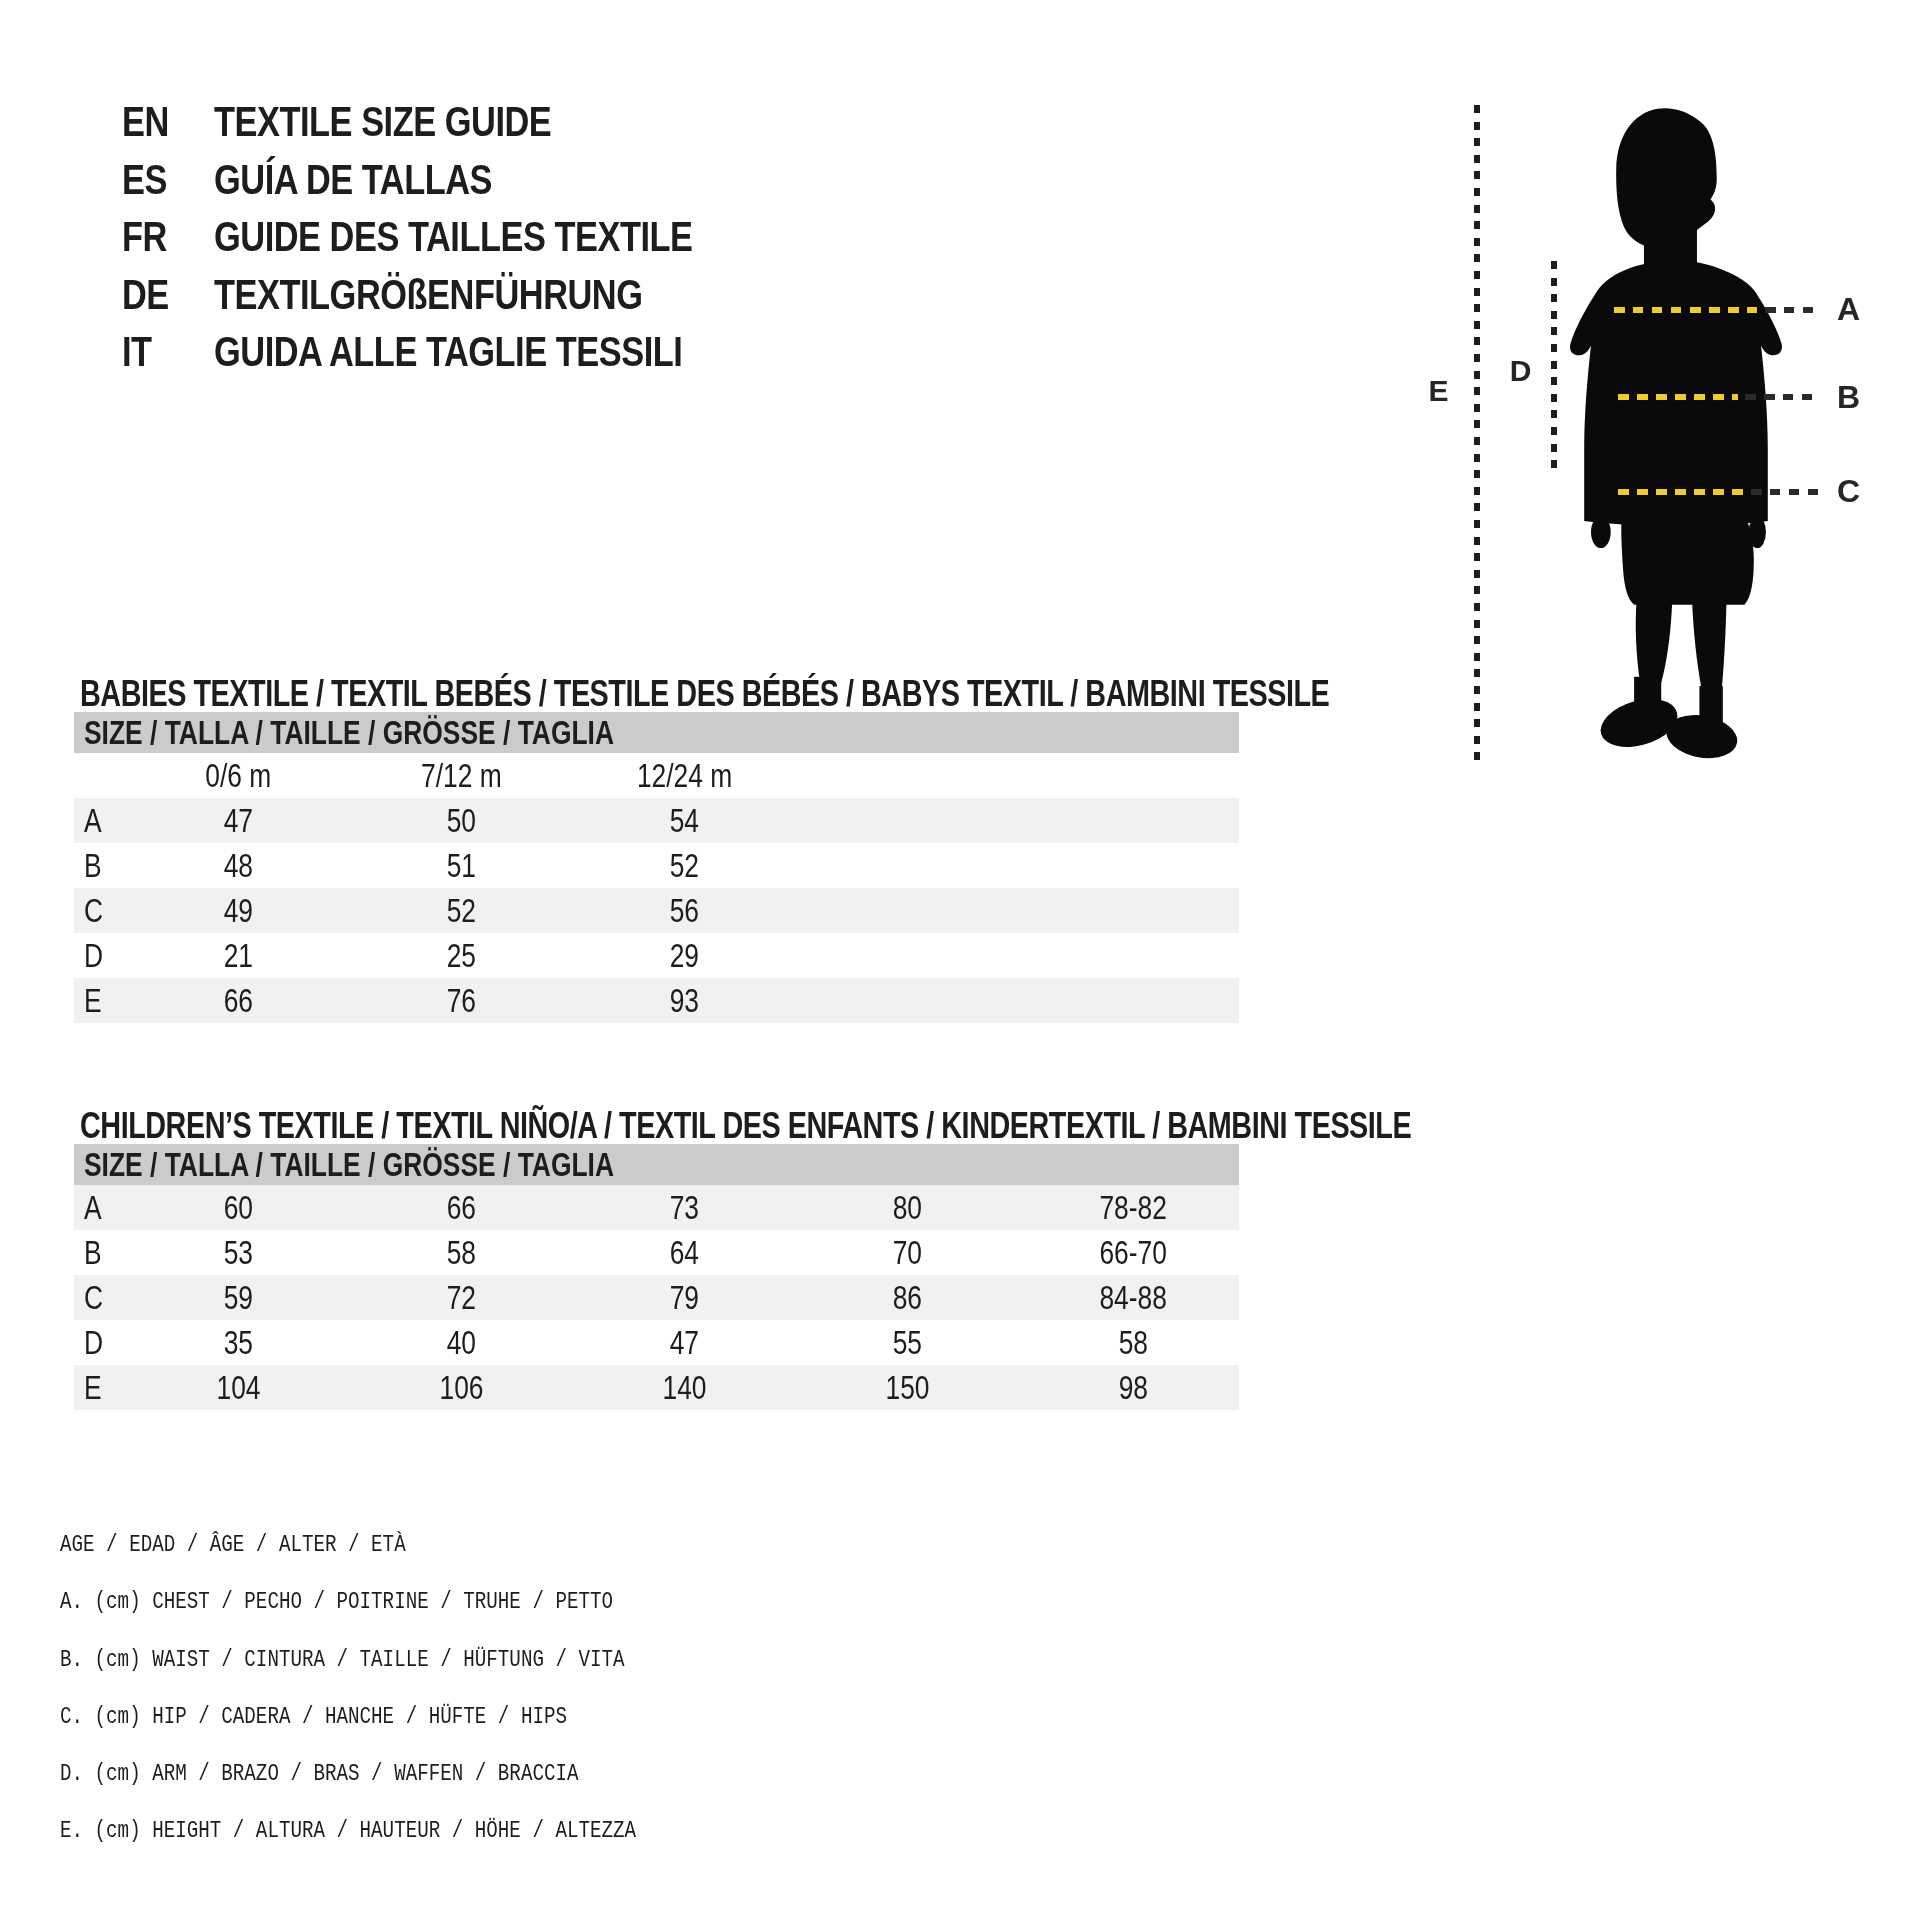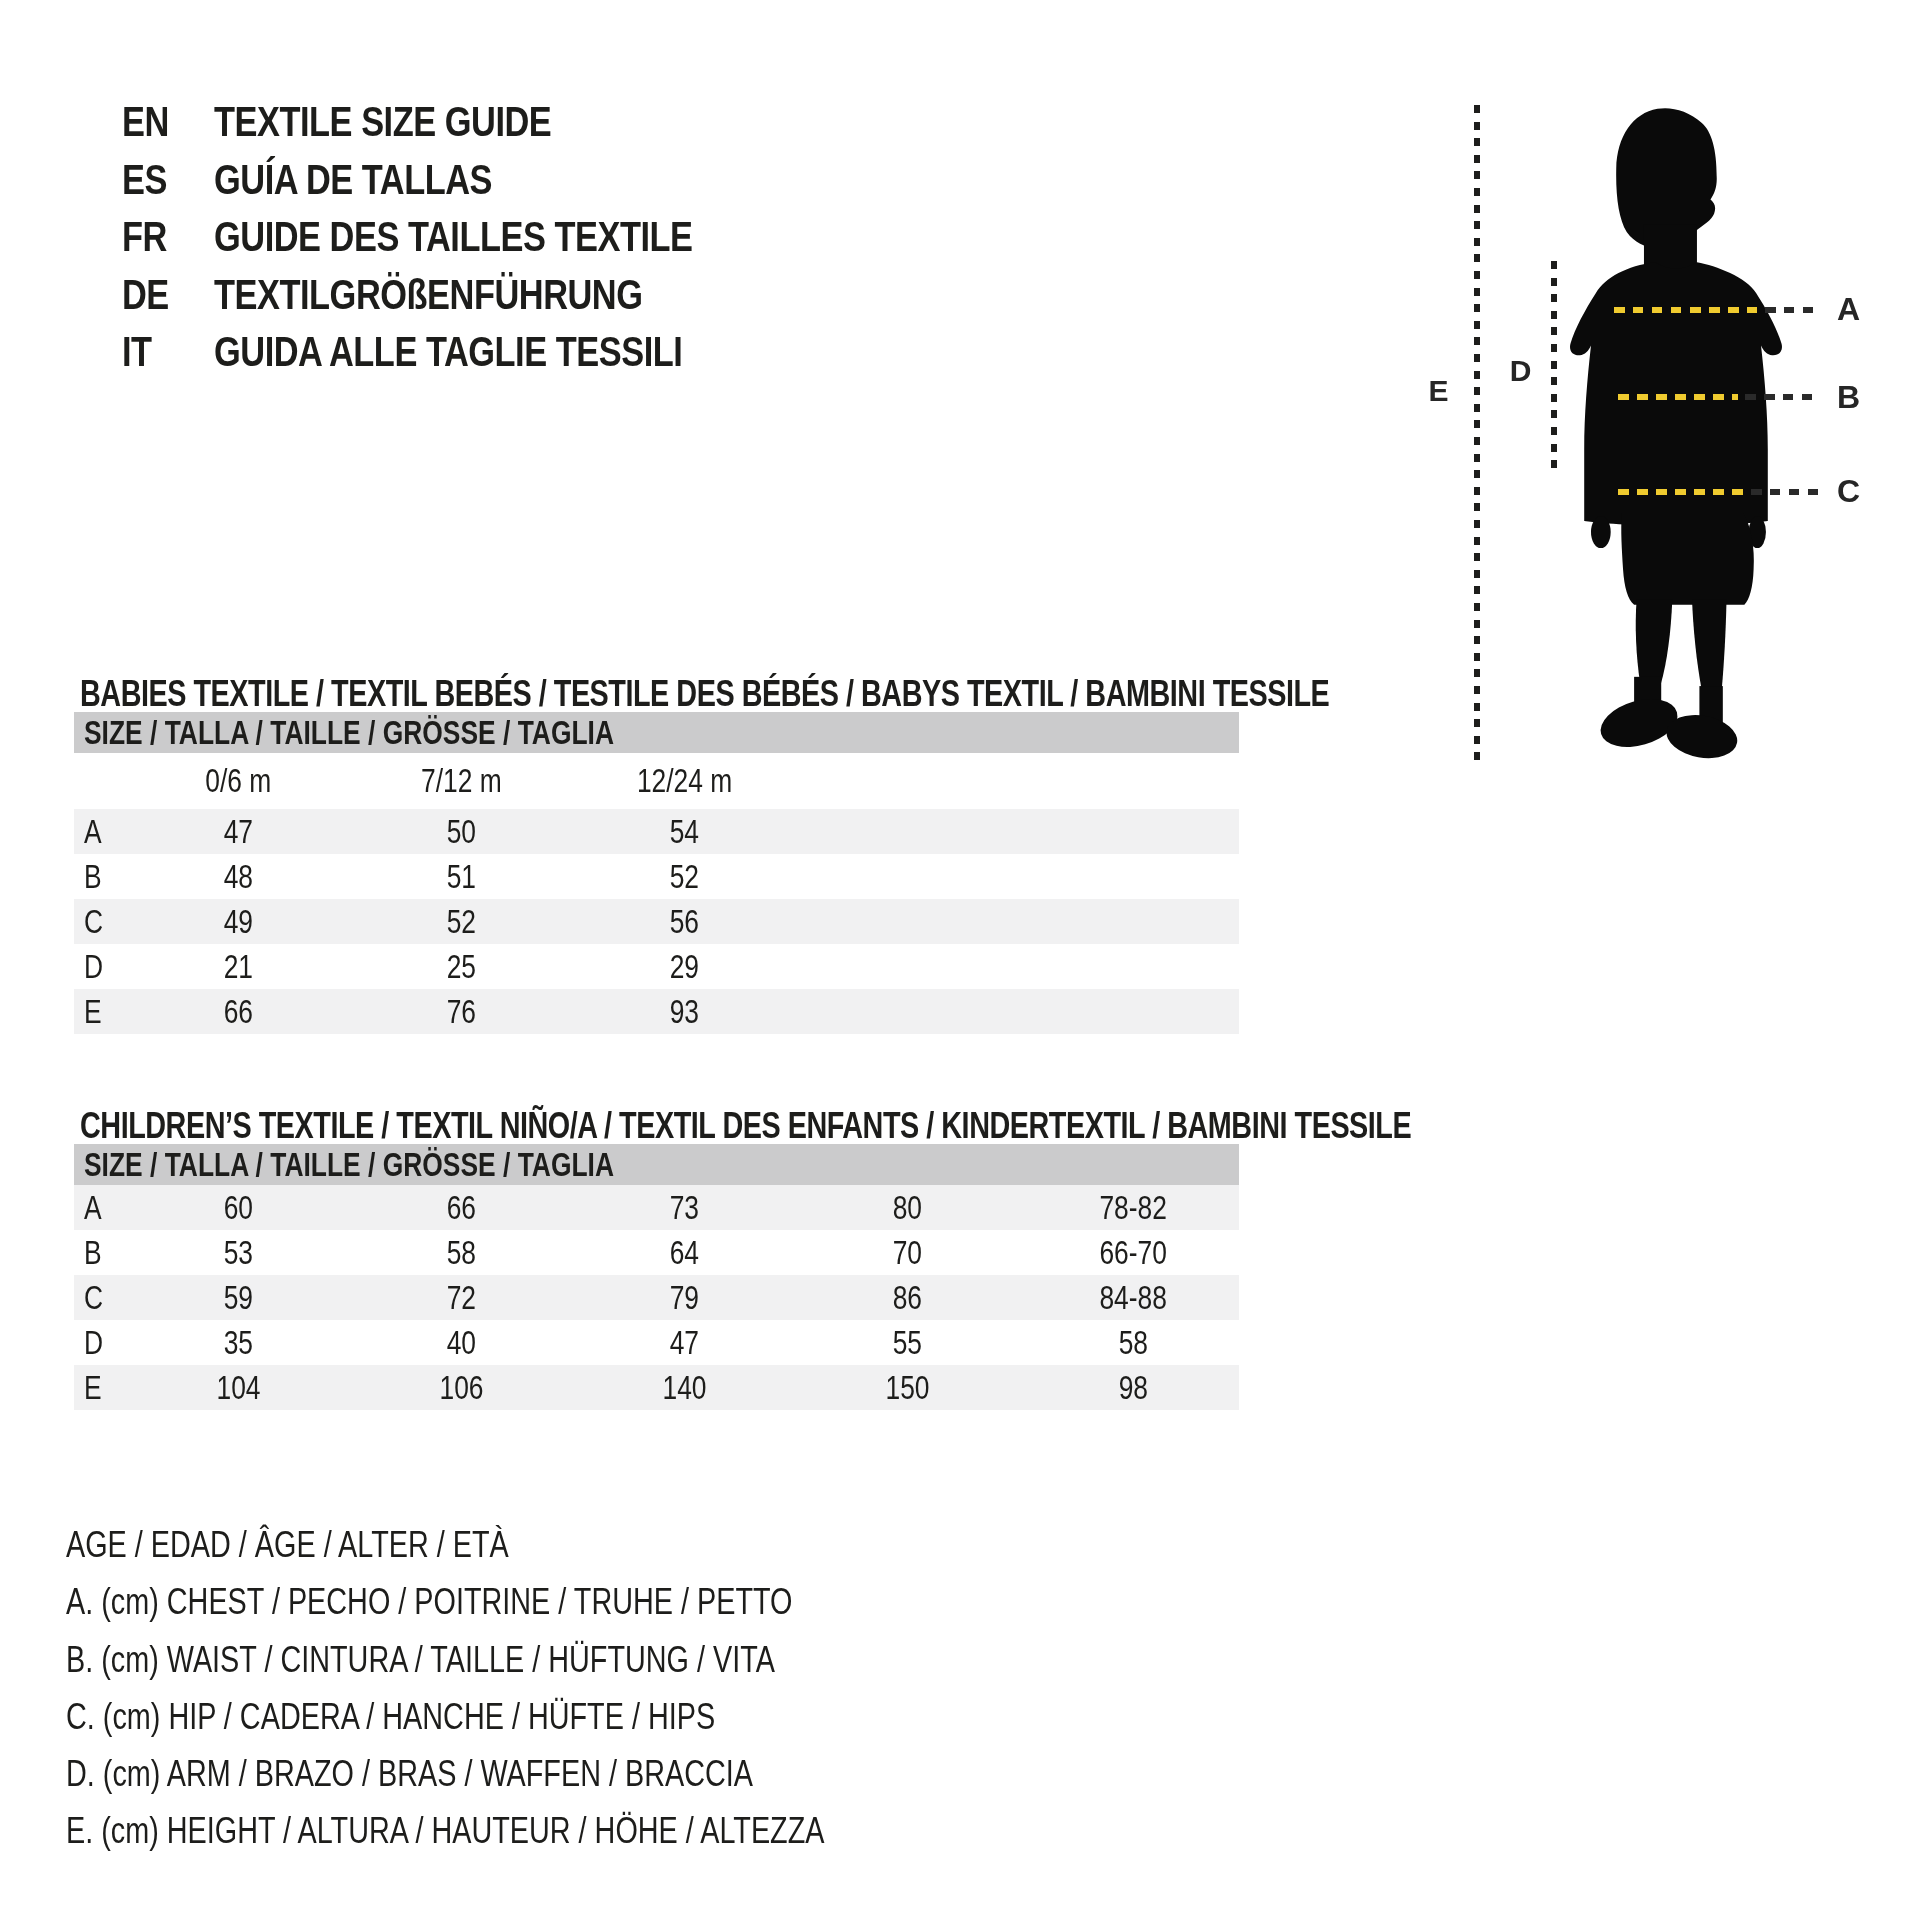--- a/index.html
+++ b/index.html
@@ -23,28 +23,28 @@
   #children-title{top:1075px;text-align:right;}
 
   
   .size-table{position:absolute;left:74px;width:1165px;}
   #babies-table{top:712px;}
   #children-table{top:1144px;}
   .band{height:41px;background:#cbcbcc;display:flex;align-items:center;padding-left:10px;
     font-size:33px;font-weight:700;}
   .grid-b{display:grid;grid-template-columns:53px 223px 223px 223px 1fr;align-items:center;height:45px;}
   .grid-c{display:grid;grid-template-columns:53px 223px 223px 223px 223px 229px 1fr;align-items:center;height:45px;}
-  .colhead-row{height:56px;}
+  .colhead-row{height:45px;}
   .row-label{padding-left:10px;font-size:33px;font-weight:400;}
   .cell{text-align:center;font-size:33px;font-weight:400;}
   .alt{background:#f1f1f2;}
 
   
-  .legend{position:absolute;left:66px;top:1526px;display:flex;flex-direction:column;gap:20.3px;
-    font-size:36px;font-weight:500;line-height:37px;}
+  .legend{position:absolute;left:60px;top:1526px;display:flex;flex-direction:column;gap:20.3px;
+    font-size:24px;font-weight:500;line-height:37px;font-family:Liberation Mono, monospace;}
 
   
   .dot-v{position:absolute;width:5.5px;background:repeating-linear-gradient(180deg,#1d1d1b 0 8px,transparent 8px 16.6px);}
   #e-line{left:1474px;top:105px;height:664px;}
   #d-line{left:1551px;top:261px;height:209px;}
   .dash{position:absolute;height:6.2px;}
   .dash-y{background:repeating-linear-gradient(90deg,#f0cb2f 0 10.5px,transparent 10.5px 19px);}
   .dash-k{background:repeating-linear-gradient(90deg,#2a2a2a 0 10.5px,transparent 10.5px 19px);}
   #a-dash-y{left:1614px;top:307px;width:145px;}
   #a-dash-k{left:1765px;top:307px;width:55px;}

